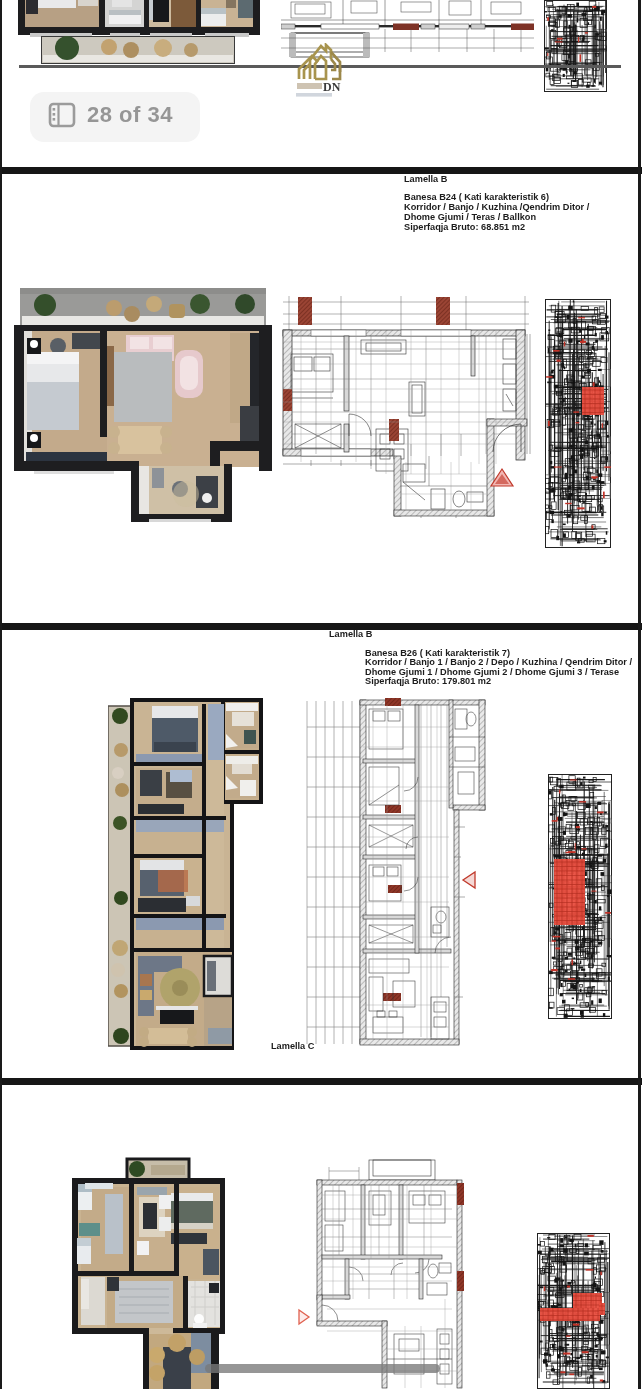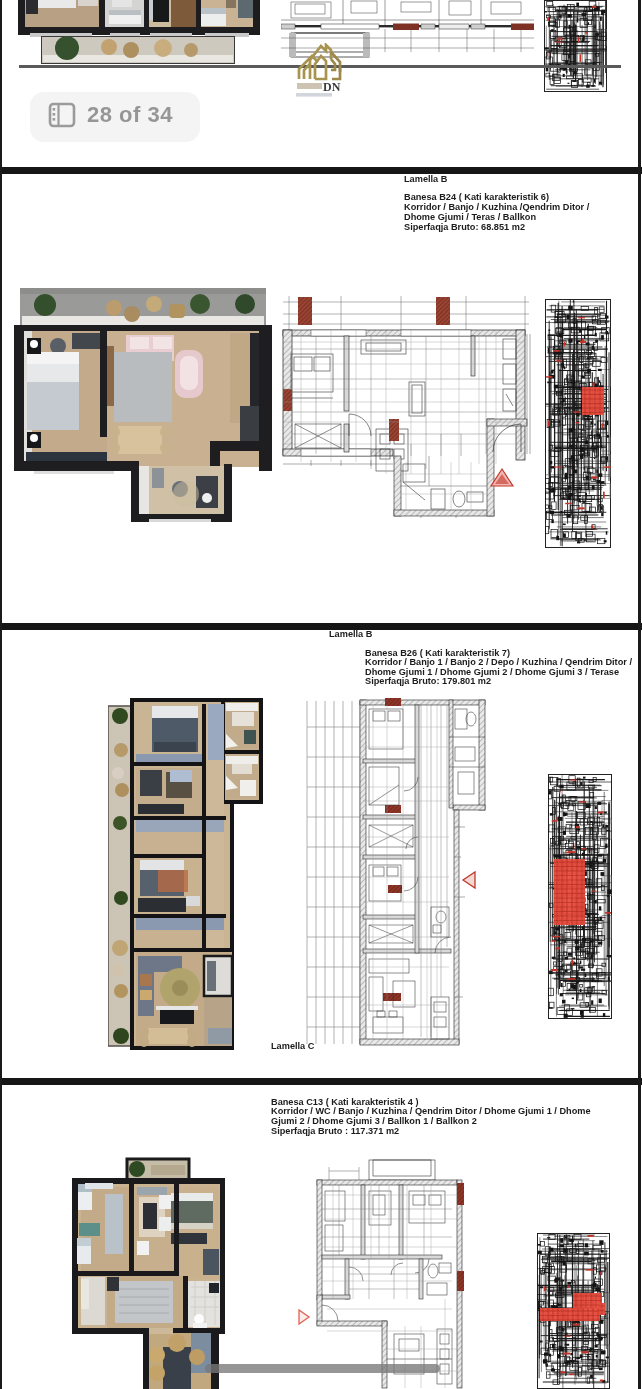--- a/index.html
+++ b/index.html
@@ -2183,21 +2183,20 @@
 <line x1="24.0" y1="85" x2="24.0" y2="151"></line>
 <line x1="29.0" y1="85" x2="29.0" y2="151"></line>
 <line x1="34.0" y1="85" x2="34.0" y2="151"></line>
 </g>
 </svg>
 </div>
 
 <div class="abs" style="left:0;top:1078px;width:642px;height:6.5px;background:#161616;"></div>
 
 <div class="ptxt" style="left:271px;top:1041px;">Lamella C</div>
-<div class="ptxt" style="left:271px;top:1097.5px;line-height:9.7px;">Banesa C13 ( Kati karakteristik 4 )<br>Korridor / WC / Banjo / Kuzhina / Qendrim Ditor / Dhome Gjumi 1 / Dhome<br>Gjumi 2 / Dhome Gjumi 3 / Ballkon 1 / Ballkon 2<br>Siperfaqja Bruto : 117.371 m2</div>
 
 <div class="abs" style="left:71px;top:1157px;width:154px;height:232px;">
 <svg width="154" height="232" viewBox="0 0 154 232">
 
  <g>
           <rect x="56" y="2" width="62" height="22" fill="#c6bda9" stroke="#1a1a1c" stroke-width="3"></rect>
         </g>
 
  <g>
           <circle cx="66" cy="12" r="8" fill="#2e4a22"></circle>

